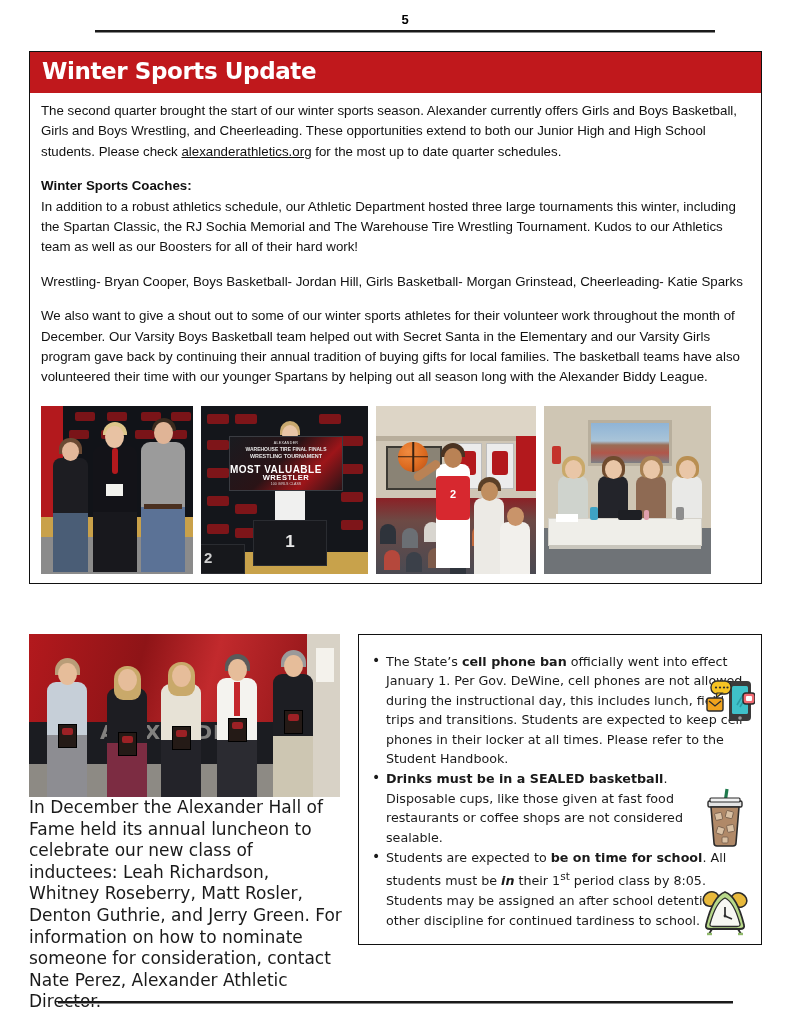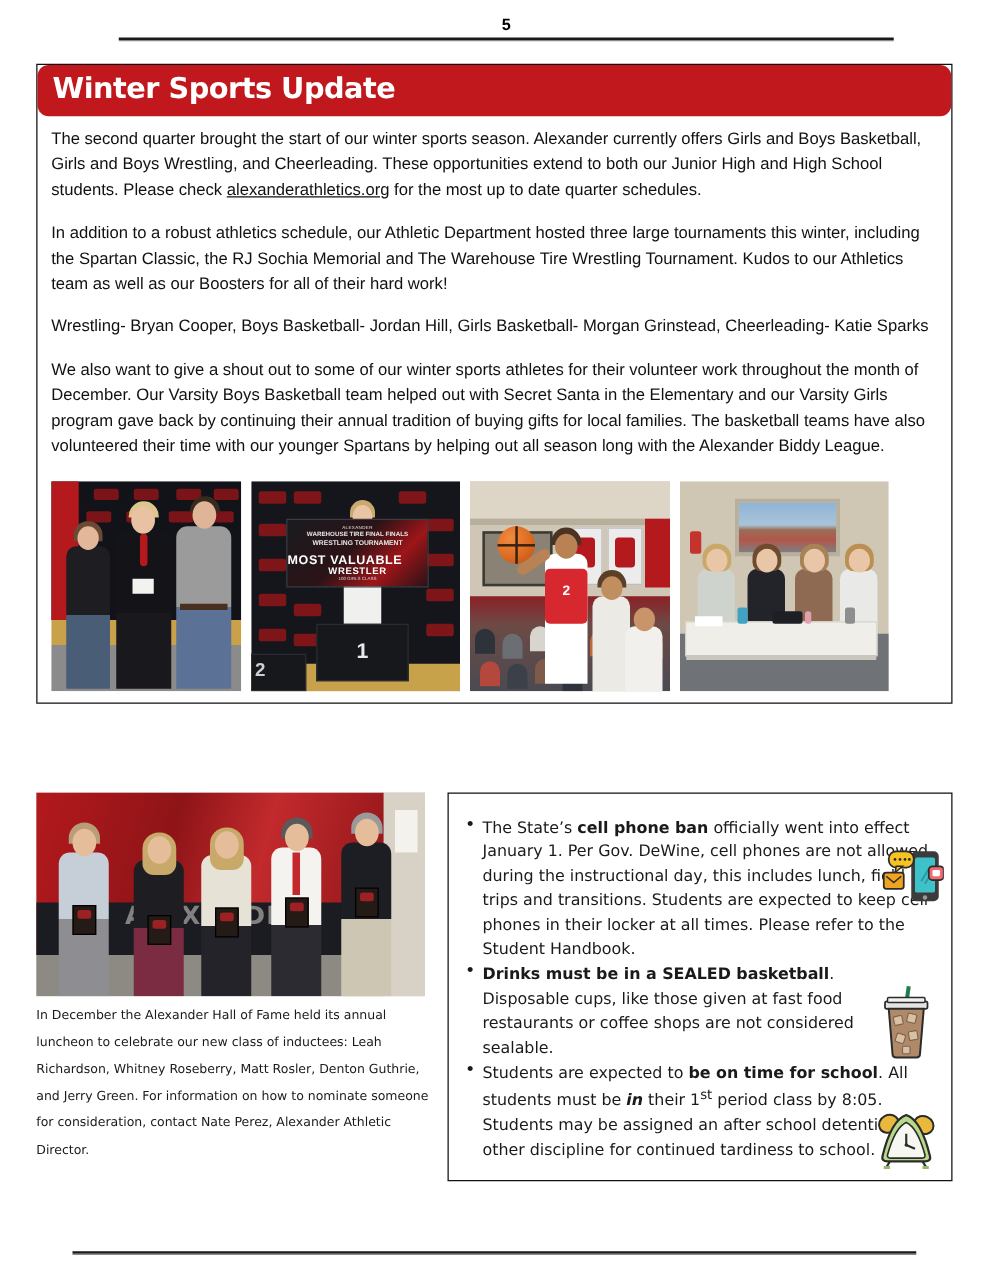--- a/index.html
+++ b/index.html
@@ -52,21 +52,20 @@
     left: 29px;
     top: 51px;
     width: 733px;
     box-sizing: border-box;
     border: 1.5px solid #111111;
     background: #ffffff;
   }
   .winter-title-bar {
     background: #C0181C;
     padding: 6px 20px 8px 12px;
-    border-radius: 9px;
   }
   .winter-title {
     color: #ffffff;
     font-family: "DejaVu Sans", sans-serif;
     font-size: 23px;
     font-weight: bold;
     letter-spacing: -0.4px;
     line-height: 27px;
   }
   .winter-body {
@@ -301,23 +300,22 @@
   .hof-title {
     margin-top: 9px;
     font-family: "DejaVu Sans", sans-serif;
     font-size: 15.5px;
     font-weight: bold;
     letter-spacing: -0.45px;
     color: #111111;
     line-height: 20px;
   }
   .hof-text {
-    margin-top: 5px;
     font-family: "DejaVu Sans", sans-serif;
-    font-size: 10px;
+    font-size: 17px;
     line-height: 21.6px;
     color: #1a1a1a;
   }
 
   
   .reminders-box {
     flex: 0 0 auto;
     width: 404px;
     box-sizing: border-box;
     border: 1.5px solid #111111;
@@ -388,20 +386,21 @@
   </div>
 
   <section class="winter-box">
     <div class="winter-title-bar">
       <div class="winter-title">Winter Sports Update</div>
     </div>
 
     <div class="winter-body">
       <p><span>The second quarter brought the start of our winter sports season. Alexander currently offers Girls and Boys Basketball, Girls and Boys Wrestling, and Cheerleading. These opportunities extend to both our Junior High and High School students. Please check </span><a class="inline-link" href="#">alexanderathletics.org</a><span> for the most up to date quarter schedules.</span></p>
 
+      <p class="tight"><span class="coach-heading">Winter Sports Coaches:</span></p>
       <p>In addition to a robust athletics schedule, our Athletic Department hosted three large tournaments this winter, including the Spartan Classic, the RJ Sochia Memorial and The Warehouse Tire Wrestling Tournament. Kudos to our Athletics team as well as our Boosters for all of their hard work!</p>
 
       <p>Wrestling- Bryan Cooper, Boys Basketball- Jordan Hill, Girls Basketball- Morgan Grinstead, Cheerleading- Katie Sparks</p>
       <p>We also want to give a shout out to some of our winter sports athletes for their volunteer work throughout the month of December. Our Varsity Boys Basketball team helped out with Secret Santa in the Elementary and our Varsity Girls program gave back by continuing their annual tradition of buying gifts for local families. The basketball teams have also volunteered their time with our younger Spartans by helping out all season long with the Alexander Biddy League.</p>
     </div>
 
     <div class="photo-strip">
 
       <div class="photo ph1">
         <div class="bg"></div>

